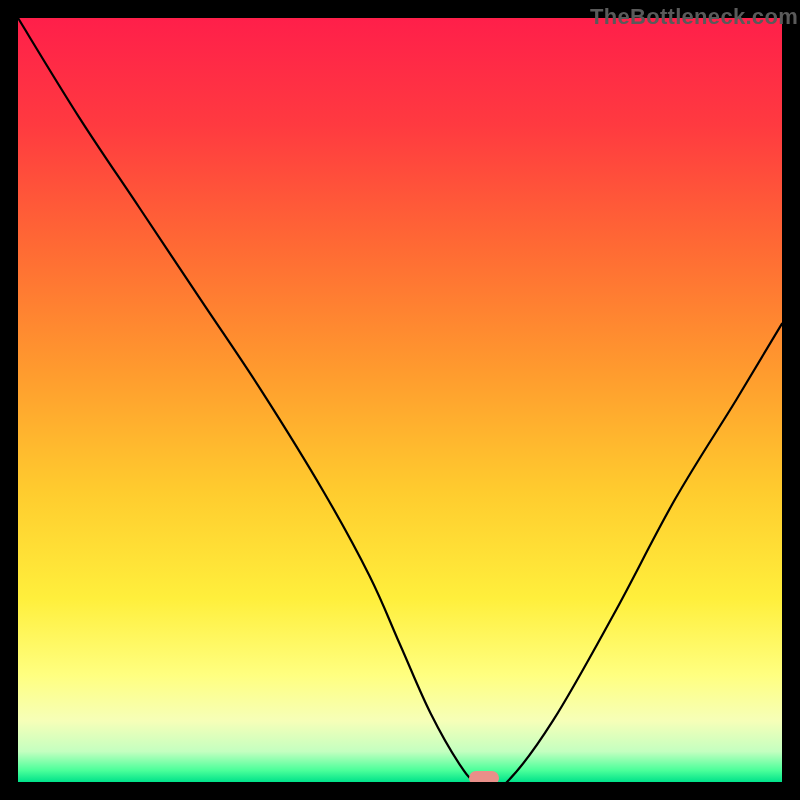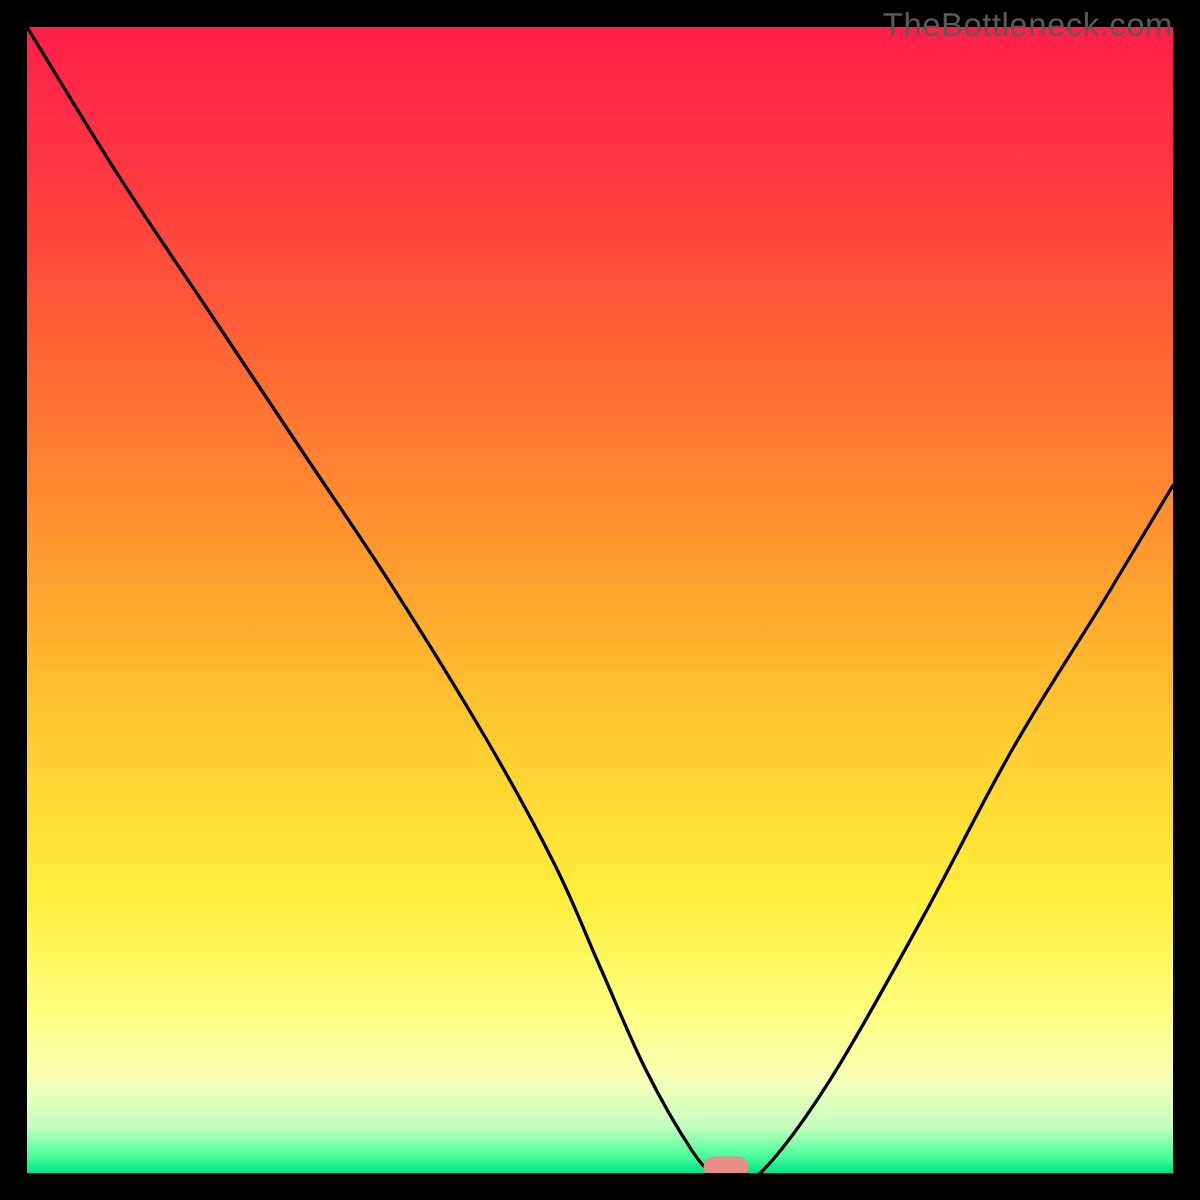--- a/index.html
+++ b/index.html
@@ -13,24 +13,24 @@
   }
   .frame {
     position: relative;
     width: 800px;
     height: 800px;
     background: #000;
   }
   .watermark {
     position: absolute;
     top: 4px;
-    right: 18px;
+    right: 2px;
     color: #5a5a5a;
     font-size: 22px;
-    font-weight: 400;
+    font-weight: 700;
     letter-spacing: 0.3px;
     z-index: 50;
     user-select: none;
   }
   .plot-area {
     position: absolute;
     left: 18px;
     top: 18px;
     width: 764px;
     height: 764px;

